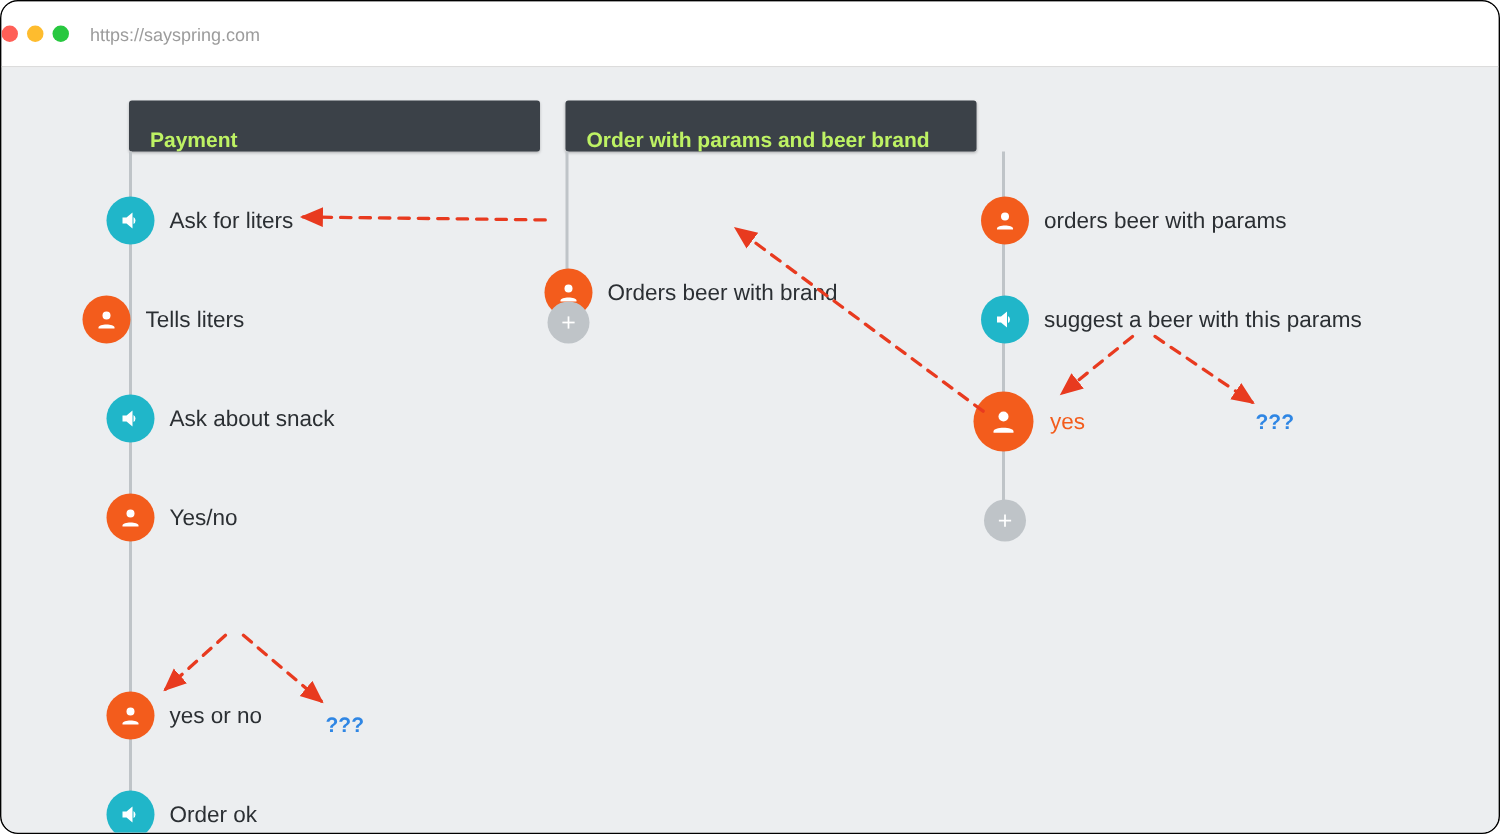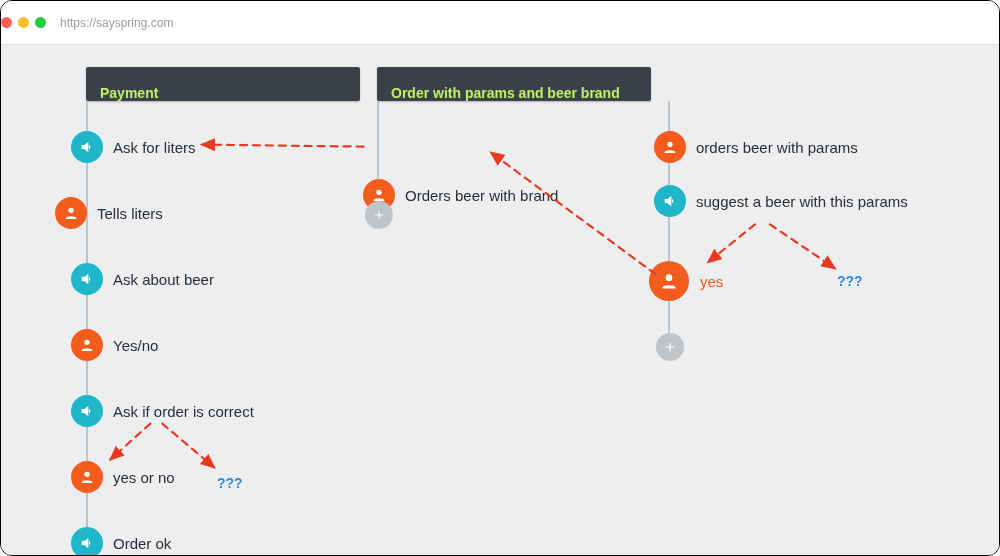--- a/index.html
+++ b/index.html
@@ -136,41 +136,33 @@
       </span>
       <span class="label">Tells liters</span>
     </div>
 
     <div class="node" style="left:70px; top:218px;">
       <span class="icon icon-speaker">
         <svg width="16" height="16" viewBox="0 0 24 24" fill="currentColor">
             <path d="M4 9v6h4l6 5V4L8 9H4zm13 3a4 4 0 0 0-2-3.5v7A4 4 0 0 0 17 12z"></path>
           </svg>
       </span>
-      <span class="label">Ask about beer</span>
+      <span class="label">Ask about snack</span>
     </div>
 
     <div class="node" style="left:70px; top:284px;">
       <span class="icon icon-user">
         <svg width="16" height="16" viewBox="0 0 24 24" fill="currentColor">
             <circle cx="12" cy="8" r="4"></circle>
             <path d="M4 20c0-4 16-4 16 0v1H4z"></path>
           </svg>
       </span>
       <span class="label">Yes/no</span>
     </div>
 
-    <div class="node" style="left:70px; top:350px;">
-      <span class="icon icon-speaker">
-        <svg width="16" height="16" viewBox="0 0 24 24" fill="currentColor">
-            <path d="M4 9v6h4l6 5V4L8 9H4zm13 3a4 4 0 0 0-2-3.5v7A4 4 0 0 0 17 12z"></path>
-          </svg>
-      </span>
-      <span class="label">Ask if order is correct</span>
-    </div>
 
     <div class="node" style="left:70px; top:416px;">
       <span class="icon icon-user">
         <svg width="16" height="16" viewBox="0 0 24 24" fill="currentColor">
             <circle cx="12" cy="8" r="4"></circle>
             <path d="M4 20c0-4 16-4 16 0v1H4z"></path>
           </svg>
       </span>
       <span class="label">yes or no</span>
     </div>
@@ -215,21 +207,21 @@
     <div class="node" style="left:653px; top:86px;align-items:center;">
       <span class="icon icon-user">
         <svg width="16" height="16" viewBox="0 0 24 24" fill="currentColor">
             <circle cx="12" cy="8" r="4"></circle>
             <path d="M4 20c0-4 16-4 16 0v1H4z"></path>
           </svg>
       </span>
       <span class="label">orders beer with params</span>
     </div>
 
-    <div class="node" style="left:653px; top:140px;">
+    <div class="node" style="left:653px; top:152px;">
       <span class="icon icon-speaker">
         <svg width="16" height="16" viewBox="0 0 24 24" fill="currentColor">
             <path d="M4 9v6h4l6 5V4L8 9H4zm13 3a4 4 0 0 0-2-3.5v7A4 4 0 0 0 17 12z"></path>
           </svg>
       </span>
       <span class="label">suggest a beer with this params</span>
     </div>
 
     <div class="node" style="left:648px; top:216px;gap:11px;">
       <span class="icon icon-user lg">

